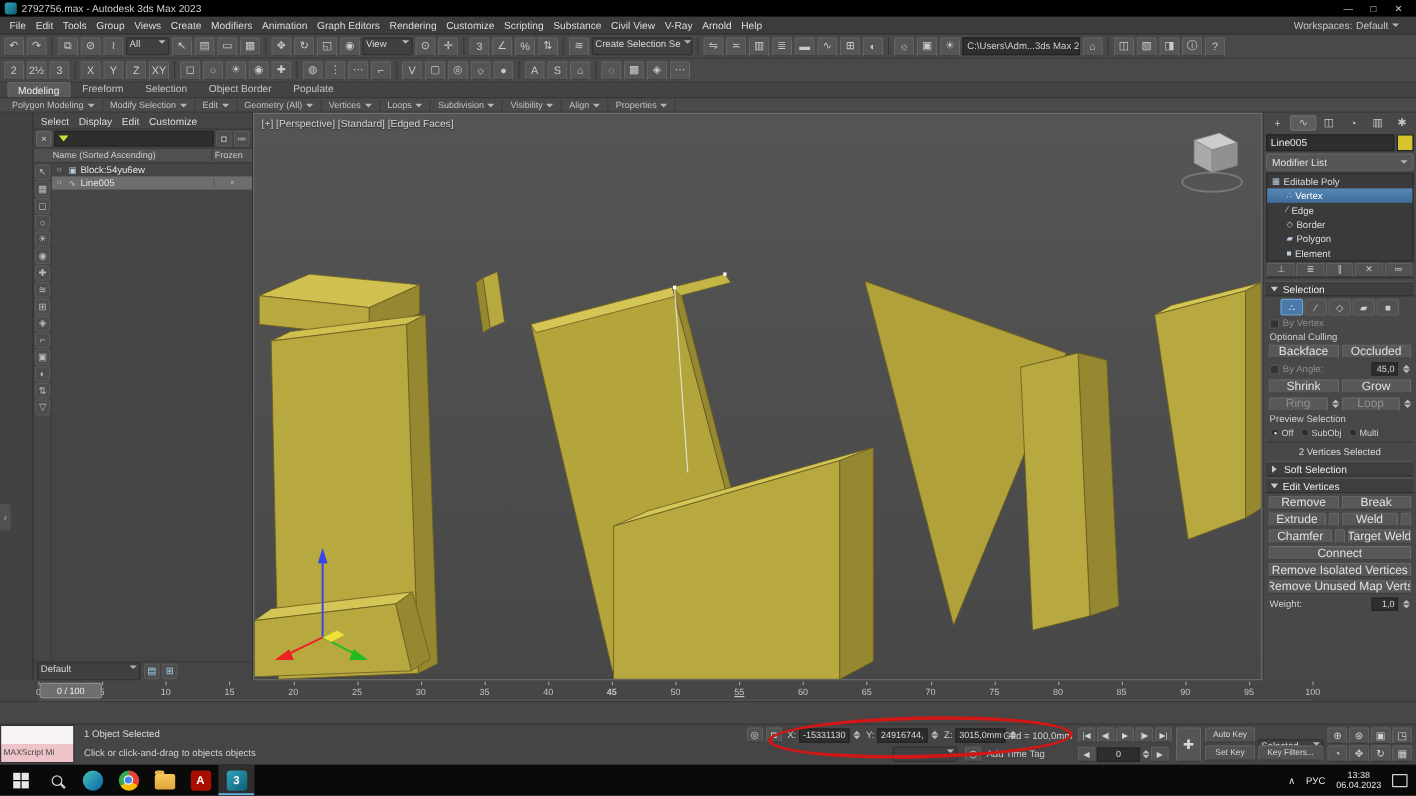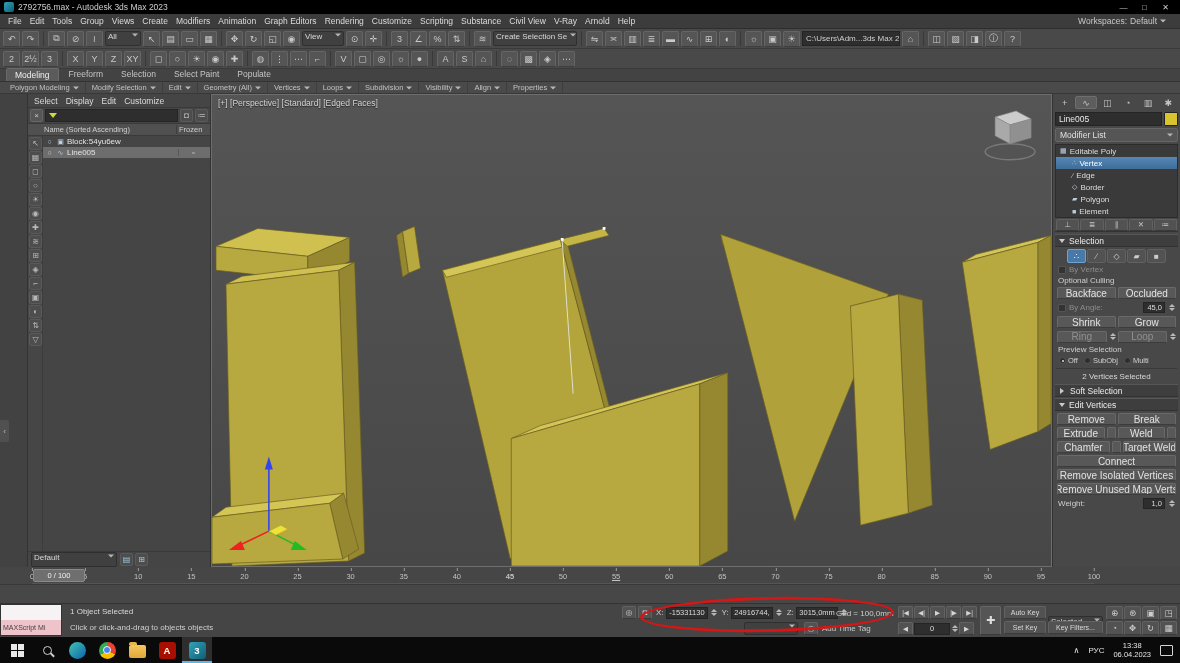--- a/index.html
+++ b/index.html
@@ -301,21 +301,21 @@
       <span class="tbtn">▩</span>
       <span class="tbtn">◈</span>
       <span class="tbtn">⋯</span>
     </div>
 
   <div class="ribtabs">
     <span class="rtabs">
         <span class="rtab active">Modeling</span>
         <span class="rtab">Freeform</span>
         <span class="rtab">Selection</span>
-        <span class="rtab">Select Paint</span>
+        <span class="rtab">Object Border</span>
         <span class="rtab">Populate</span>
       </span>
   </div>
   <div class="ribsec">
     <span class="rsecs">
         <span class="rsec dd">
           <span>Polygon Modeling</span>
         </span>
         <span class="rsec dd">
           <span>Modify Selection</span>

